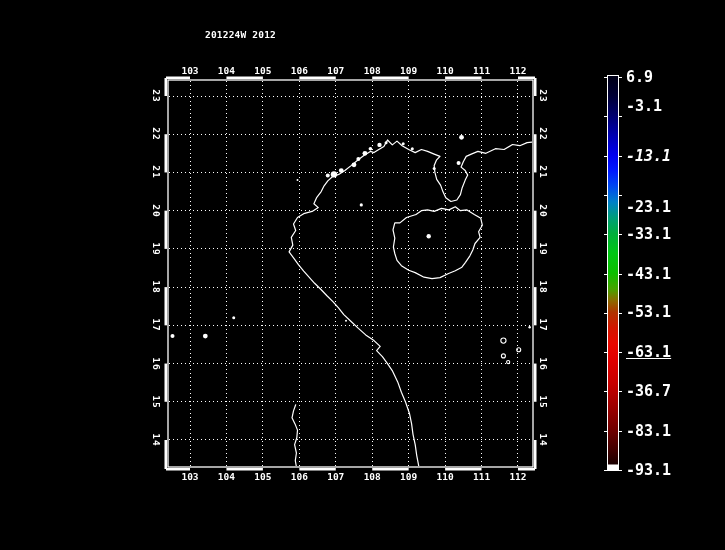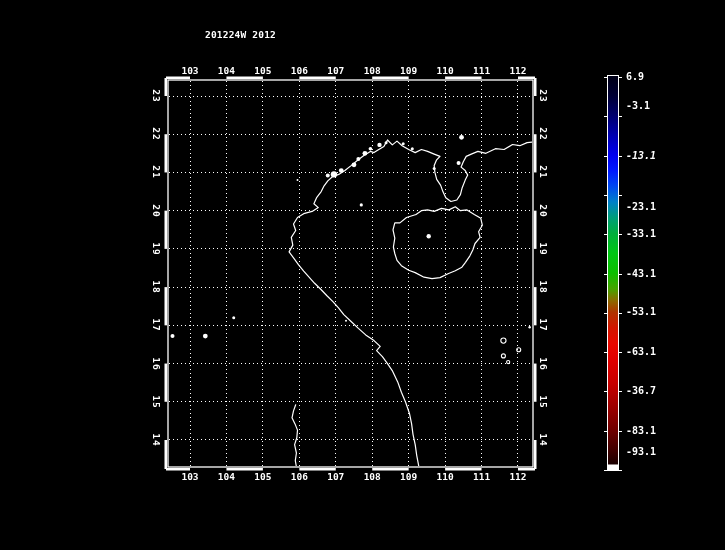--- a/index.html
+++ b/index.html
@@ -6,21 +6,21 @@
   #stage{position:relative;width:725px;height:550px;background:#000;overflow:hidden;
          font-family:"DejaVu Sans Mono","Liberation Mono",monospace;color:#fff;}
   .title-block{position:absolute;left:205px;top:6px;font-size:9.5px;font-weight:bold;
                line-height:11.5px;white-space:pre;letter-spacing:0.2px;}
   .tick-label{position:absolute;font-size:9.5px;font-weight:bold;line-height:10px;
               white-space:nowrap;transform:translate(-50%,0);}
   .lat-label{position:absolute;font-size:9.5px;font-weight:bold;
              writing-mode:vertical-rl;transform:translate(0,-50%);letter-spacing:1px;}
   .cbar{position:absolute;left:607px;top:75px;width:12px;height:396px;
         border:1px solid #fff;box-sizing:border-box;}
-  .cbar-label{position:absolute;left:626px;font-size:10px;font-weight:bold;line-height:10px;
+  .cbar-label{position:absolute;left:626px;font-size:15px;font-weight:bold;line-height:10px;
               white-space:nowrap;transform:translate(0,-50%);}
   .cbar-tick{position:absolute;height:1px;background:#fff;}
   svg{position:absolute;left:0;top:0;}
 </style>
 </head>
 <body>
 
 <div id="stage">
   <div class="title-block">
     <div>201224W 2012</div>
@@ -127,30 +127,30 @@
       <div class="cbar-tick" style="left: 618px; top: 194.9px; width: 4px;"></div>
       <div class="cbar-label" style="top: 234.2px;">-33.1</div>
       <div class="cbar-tick" style="left: 604px; top: 234.2px; width: 4px;"></div>
       <div class="cbar-tick" style="left: 618px; top: 234.2px; width: 4px;"></div>
       <div class="cbar-label" style="top: 273.5px;">-43.1</div>
       <div class="cbar-tick" style="left: 604px; top: 273.5px; width: 4px;"></div>
       <div class="cbar-tick" style="left: 618px; top: 273.5px; width: 4px;"></div>
       <div class="cbar-label" style="top: 312px;">-53.1</div>
       <div class="cbar-tick" style="left: 604px; top: 312.8px; width: 4px;"></div>
       <div class="cbar-tick" style="left: 618px; top: 312.8px; width: 4px;"></div>
-      <div class="cbar-label" style="top: 352.1px;">-63.1</div>
+      <div class="cbar-label" style="top: 352.1px; text-decoration: underline;">-63.1</div>
       <div class="cbar-tick" style="left: 604px; top: 352.1px; width: 4px;"></div>
       <div class="cbar-tick" style="left: 618px; top: 352.1px; width: 4px;"></div>
       <div class="cbar-label" style="top: 391.4px;">-36.7</div>
       <div class="cbar-tick" style="left: 604px; top: 391.4px; width: 4px;"></div>
       <div class="cbar-tick" style="left: 618px; top: 391.4px; width: 4px;"></div>
       <div class="cbar-label" style="top: 430.7px;">-83.1</div>
       <div class="cbar-tick" style="left: 604px; top: 430.7px; width: 4px;"></div>
       <div class="cbar-tick" style="left: 618px; top: 430.7px; width: 4px;"></div>
-      <div class="cbar-label" style="top: 452px;">-93.1</div>
+      <div class="cbar-label" style="top: 470px;">-93.1</div>
       <div class="cbar-tick" style="left: 604px; top: 470px; width: 4px;"></div>
       <div class="cbar-tick" style="left: 618px; top: 470px; width: 4px;"></div>
     </div>
   <div id="axis-labels">
       <div class="tick-label" style="left: 190px; top: 66px;">103</div>
       <div class="tick-label" style="left: 190px; top: 472px;">103</div>
       <div class="tick-label" style="left: 226.444px; top: 66px;">104</div>
       <div class="tick-label" style="left: 226.444px; top: 472px;">104</div>
       <div class="tick-label" style="left: 262.888px; top: 66px;">105</div>
       <div class="tick-label" style="left: 262.888px; top: 472px;">105</div>

